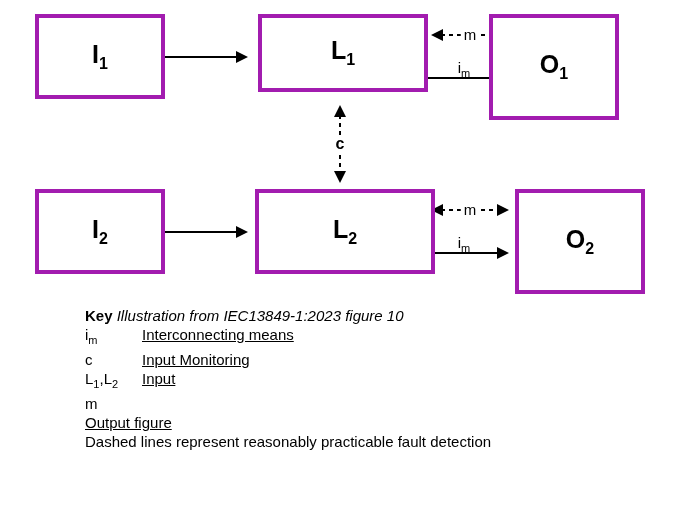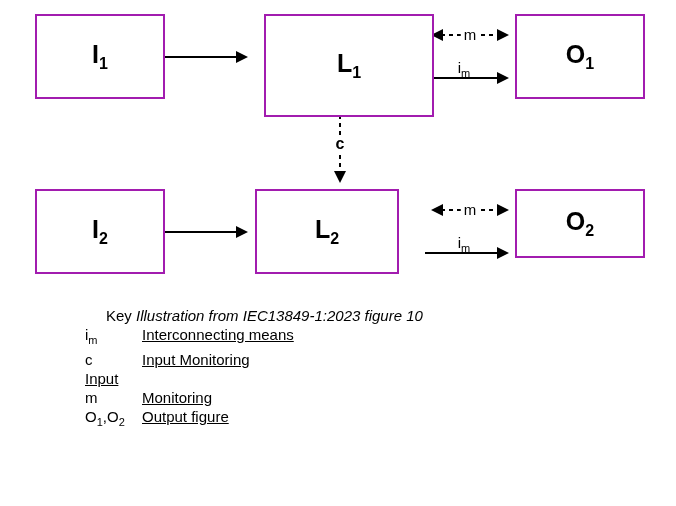--- a/index.html
+++ b/index.html
@@ -11,21 +11,21 @@
   .canvas {
     position: relative;
     width: 676px;
     height: 506px;
     background: #ffffff;
     overflow: hidden;
   }
   
   .box {
     position: absolute;
-    border: 2px solid #a21caf;
+    border: 4px solid #a21caf;
     background: #fff;
     display: flex;
     align-items: center;
     justify-content: center;
   }
   .box-label {
     font-weight: bold;
     font-size: 25px;
     line-height: 1;
   }
@@ -52,21 +52,21 @@
   .arrow-label.c-label { font-weight: bold; font-size: 16px; }
   
   .key {
     position: absolute;
     left: 85px;
     top: 306px;
     font-size: 15px;
     line-height: 19px;
   }
   .key sub { font-size: 11px; }
-  .key-heading b { font-weight: normal; margin-left: 21px; }
+  .key-heading b { font-weight: bold; }
   .key-heading i { }
   .key-row { display: flex; }
   .key-term { flex: 0 0 57px; width: 57px; }
   .key-def { flex: 1; text-decoration: underline; }
 </style>
 </head>
 <body>
 
 <div class="canvas">
 
@@ -81,33 +81,33 @@
     <line class="solid" x1="425" y1="78" x2="507" y2="78" marker-end="url(#ah)"></line>
     <line class="dashed" x1="340" y1="107" x2="340" y2="181" marker-start="url(#ah)" marker-end="url(#ah)"></line>
     <line class="solid" x1="165" y1="232" x2="246" y2="232" marker-end="url(#ah)"></line>
     <line class="dashed" x1="433" y1="210" x2="507" y2="210" marker-start="url(#ah)" marker-end="url(#ah)"></line>
     <line class="solid" x1="425" y1="253" x2="507" y2="253" marker-end="url(#ah)"></line>
   </svg>
 
   <div class="box" style="left:35px;top:14px;width:130px;height:85px">
     <span class="box-label"><span>I</span><sub>1</sub></span>
   </div>
-  <div class="box" style="left:264px;top:14px;width:170px;height:103px">
+  <div class="box" style="left:258px;top:14px;width:170px;height:78px">
     <span class="box-label"><span>L</span><sub>1</sub></span>
   </div>
-  <div class="box" style="left:515px;top:14px;width:130px;height:85px">
+  <div class="box" style="left:489px;top:14px;width:130px;height:106px">
     <span class="box-label"><span>O</span><sub>1</sub></span>
   </div>
   <div class="box" style="left:35px;top:189px;width:130px;height:85px">
     <span class="box-label"><span>I</span><sub>2</sub></span>
   </div>
-  <div class="box" style="left:255px;top:189px;width:144px;height:85px">
+  <div class="box" style="left:255px;top:189px;width:180px;height:85px">
     <span class="box-label"><span>L</span><sub>2</sub></span>
   </div>
-  <div class="box" style="left:515px;top:189px;width:130px;height:69px">
+  <div class="box" style="left:515px;top:189px;width:130px;height:105px">
     <span class="box-label"><span>O</span><sub>2</sub></span>
   </div>
 
   <span class="arrow-label on-line" style="left:470px;top:35px">m</span>
   <span class="arrow-label" style="left:464px;top:70px"><span>i</span><sub>m</sub></span>
   <span class="arrow-label on-line c-label" style="left:340px;top:144px">c</span>
   <span class="arrow-label on-line" style="left:470px;top:210px">m</span>
   <span class="arrow-label" style="left:464px;top:245px"><span>i</span><sub>m</sub></span>
 
   <div class="key">
@@ -121,28 +121,28 @@
       <span class="key-def">Interconnecting means</span>
     </div>
 
     <div class="key-row">
       <span class="key-term"><span>c</span></span>
       <span class="key-def">Input Monitoring</span>
     </div>
 
 
     <div class="key-row">
+      <span class="key-term"><span>L</span><sub>1</sub><span>,L</span><sub>2</sub></span>
       <span class="key-def">Input</span>
     </div>
 
     <div class="key-row">
       <span class="key-term"><span>m</span></span>
-      <span class="key-def">Monitoring</span>
     </div>
 
     <div class="key-row">
-      <span class="key-term"><span>O</span><sub>1</sub><span>,O</span><sub>2</sub></span>
       <span class="key-def">Output figure</span>
     </div>
 
+    <div class="key-footnote">Dashed lines represent reasonably practicable fault detection</div>
   </div>
 
 </div>
 
 </body></html>

